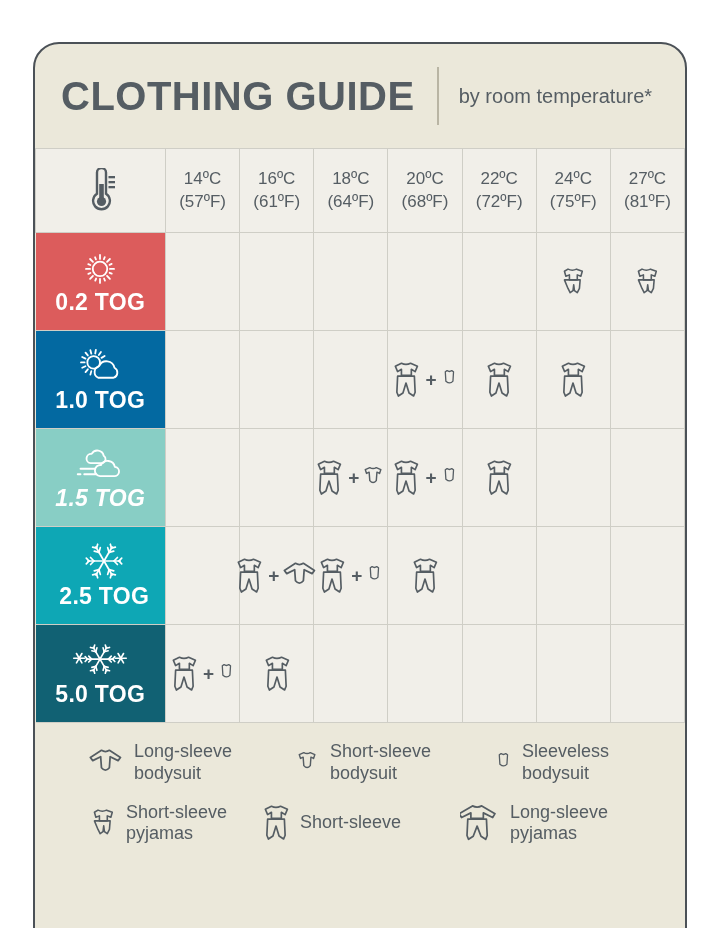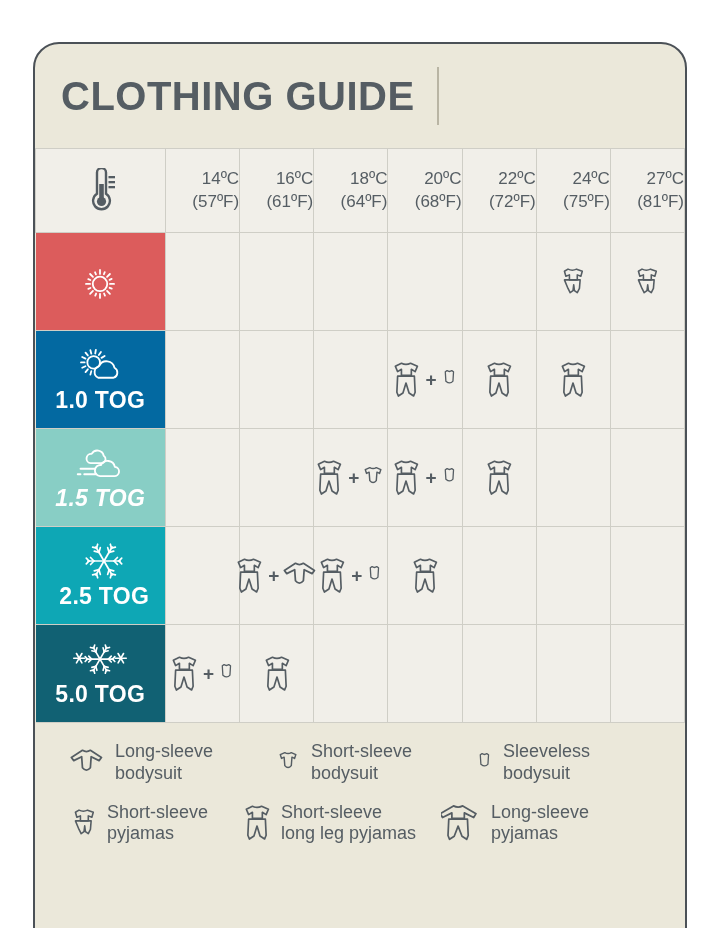--- a/index.html
+++ b/index.html
@@ -47,21 +47,21 @@
   .corner-cell {
     width: 130px;
     background: #f1efe9;
     height: 84px;
     text-align: center;
     vertical-align: middle;
   }
   .temp-head {
     background: #f1efe9;
     height: 84px;
-    text-align: right;
+    text-align: center;
     vertical-align: middle;
     font-size: 17px;
     line-height: 1.3;
     color: #555d63;
     font-weight: normal;
   }
   .tog-cell {
     width: 130px;
     height: 98px;
     vertical-align: middle;
@@ -78,41 +78,42 @@
     height: 98px;
     background: #f1efe9;
     text-align: center;
     vertical-align: middle;
   }
   .cluster {
     display: flex; align-items: center; justify-content: center; gap: 2px;
   }
   .plus { font-size: 19px; color: #555d63; font-weight: bold; margin: 0 1px; }
   
-  #legend { padding: 18px 34px 10px 34px; }
+  #legend { padding: 18px 34px 10px 34px; margin-left: 19px; }
   .legend-row { display: flex; margin-bottom: 14px; }
   .legend-item { display: flex; align-items: center; gap: 8px; }
   .legend-row1 .legend-item:nth-child(1) { width: 208px; }
   .legend-row1 .legend-item:nth-child(2) { width: 198px; }
   .legend-row2 .legend-item:nth-child(1) { width: 172px; }
   .legend-row2 .legend-item:nth-child(2) { width: 200px; }
   .legend-text {
     font-size: 18px; line-height: 1.2; color: #555d63;
   }
   svg { display: block; }
 </style>
 </head>
 <body>
 
 <div id="card">
 
   <div id="header">
     <div id="title">CLOTHING GUIDE</div>
     <div id="title-divider"></div>
     <div id="subtitle">
+      <div>by room temperature*</div>
     </div>
   </div>
 
   <table id="table">
     <thead>
       <tr>
         <th class="corner-cell">
           <span>
             <svg width="30" height="46" viewBox="0 0 30 46" style="margin:0 auto">
               <path d="M11 4.5a4.5 4.5 0 0 1 9 0v21.3a8.4 8.4 0 1 1-9 0z" fill="none" stroke="#555d63" stroke-width="2.4"></path>
@@ -171,20 +172,21 @@
                 <line x1="32.66261432751806" y1="26.307975824282988" x2="34.98057396393502" y2="27.244492307822767"></line>
                 <line x1="26.49340797762665" y1="32.585805814703065" x2="27.470235798849835" y2="34.88706794833416"></line>
                 <line x1="17.692024175717012" y1="32.66261432751806" x2="16.755507692177233" y2="34.98057396393502"></line>
                 <line x1="11.414194185296939" y1="26.493407977626653" x2="9.112932051665839" y2="27.47023579884984"></line>
                 <line x1="11.337385672481945" y1="17.692024175717012" x2="9.019426036064976" y2="16.755507692177233"></line>
                 <line x1="17.50659202237335" y1="11.414194185296937" x2="16.529764201150165" y2="9.112932051665837"></line>
                 <line x1="26.307975824282988" y1="11.337385672481945" x2="27.244492307822767" y2="9.019426036064976"></line>
                 <line x1="32.58580581470306" y1="17.50659202237334" x2="34.88706794833416" y2="16.529764201150154"></line>
               </svg>
             </div>
+            <div class="tog-label">0.2 TOG</div>
           </td>
           <td class="grid-cell"></td>
           <td class="grid-cell"></td>
           <td class="grid-cell"></td>
           <td class="grid-cell"></td>
           <td class="grid-cell"></td>
           <td class="grid-cell">
             <div class="cluster">
               <span>
                 <svg width="30" height="42" viewBox="0 0 42 44" fill="none" stroke="#555d63" stroke-width="2.2" stroke-linejoin="round" stroke-linecap="round">
@@ -543,21 +545,20 @@
         </div>
         <div class="legend-item">
           <span>
             <svg width="32" height="50" viewBox="0 0 42 52" fill="none" stroke="#555d63" stroke-width="2.2" stroke-linejoin="round" stroke-linecap="round">
               <path d="M15 4 q6 3 12 0 l9 4 -3 7 -5 -3 v8 h-13 v-8 l-5 3 -3 -7 z"></path>
               <path d="M10 21 h22 l1 21 -2 5 -6 -4 -4 -13 -4 13 -6 4 -2 -5 z"></path>
             </svg>
           </span>
           <span class="legend-text">
             <span style="display:block">Short-sleeve</span>
-            <span style="display:block">long leg pyjamas</span>
           </span>
         </div>
         <div class="legend-item">
           <span>
             <svg width="42" height="46" viewBox="0 0 54 52" fill="none" stroke="#555d63" stroke-width="2.2" stroke-linejoin="round" stroke-linecap="round">
               <path d="M16 4 q6 3 12 0 l17 10 -3 5 -12 -6 v7 h-16 v-7 l-12 6 -3 -5 z"></path>
               <path d="M10 21 h24 l1 21 -2 5 -6 -4 -5 -13 -5 13 -6 4 -2 -5 z"></path>
             </svg>
           </span>
           <span class="legend-text">

